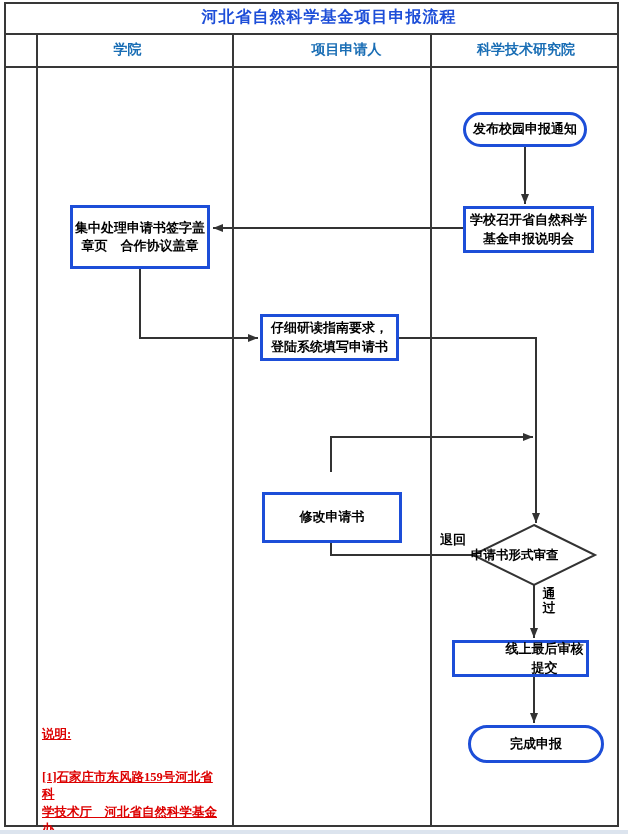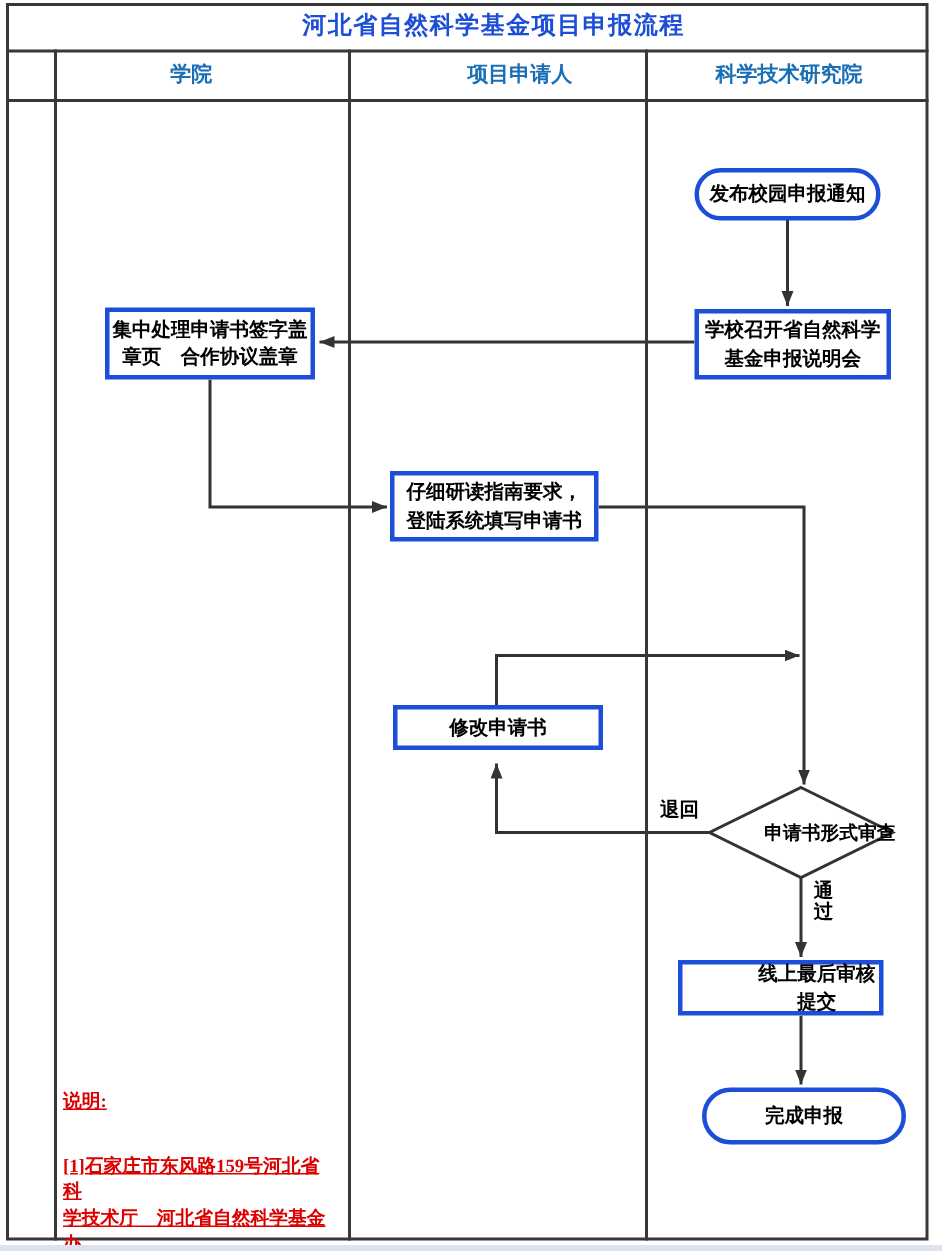--- a/index.html
+++ b/index.html
@@ -28,21 +28,21 @@
   .box{
     position:absolute;box-sizing:border-box;
     border:3px solid #1d4ed8;background:#fff;
     display:flex;align-items:center;justify-content:center;
     text-align:center;font-weight:bold;font-size:13px;color:#000;
     line-height:1.4;white-space:pre-line;
   }
   .pill{border-radius:18px;}
   .diamond-label{
     position:absolute;left:471px;top:547px;width:126px;
-    text-align:right;font-size:12.5px;font-weight:bold;color:#000;
+    text-align:left;font-size:12.5px;font-weight:bold;color:#000;
     white-space:nowrap;
   }
   .edge-label{
     position:absolute;font-size:13px;font-weight:bold;color:#000;
     white-space:pre-line;line-height:1.1;
   }
   .notes{
     position:absolute;left:42px;top:708px;width:180px;
     font-size:12.5px;font-weight:bold;line-height:1.4;
     white-space:pre-line;
@@ -81,25 +81,25 @@
   <div class="vline" style="left:430px;top:33px;height:794px;"></div>
 
   <div class="title">河北省自然科学基金项目申报流程</div>
   <div class="lane-header" style="left:37px;width:181px;color:#1a6eb5;">学院</div>
   <div class="lane-header" style="left:233px;width:227px;color:#1a6eb5;">项目申请人</div>
   <div class="lane-header" style="left:431px;width:190px;color:#1a6eb5;">科学技术研究院</div>
 
   <div class="box pill" style="left:463px;top:112px;width:124px;height:35px;">发布校园申报通知</div>
   <div class="box" style="left:463px;top:206px;width:131px;height:47px;">学校召开省自然科学
 基金申报说明会</div>
-  <div class="box" style="left:70px;top:205px;width:140px;height:48px;">集中处理申请书签字盖
+  <div class="box" style="left:70px;top:205px;width:140px;height:64px;">集中处理申请书签字盖
 章页　合作协议盖章</div>
   <div class="box" style="left:260px;top:314px;width:139px;height:47px;">仔细研读指南要求，
 登陆系统填写申请书</div>
-  <div class="box" style="left:262px;top:470px;width:140px;height:30px;">修改申请书</div>
+  <div class="box" style="left:262px;top:492px;width:140px;height:51px;">修改申请书</div>
   <div class="diamond-label">申请书形式审查</div>
   <div class="box" style="left:452px;top:640px;width:137px;height:37px;padding-left:48px;">线上最后审核提交</div>
   <div class="box pill" style="left:468px;top:725px;width:136px;height:38px;border-radius:19px;">完成申报</div>
 
   <div class="edge-label" style="left:408px;top:533px;width:58px;text-align:right;">退回</div>
   <div class="edge-label" style="left:541px;top:587px;width:16px;text-align:center;">通
 过</div>
 
   <div class="notes" style="color:#dd0000;">
     <div class="para">说明:</div>

